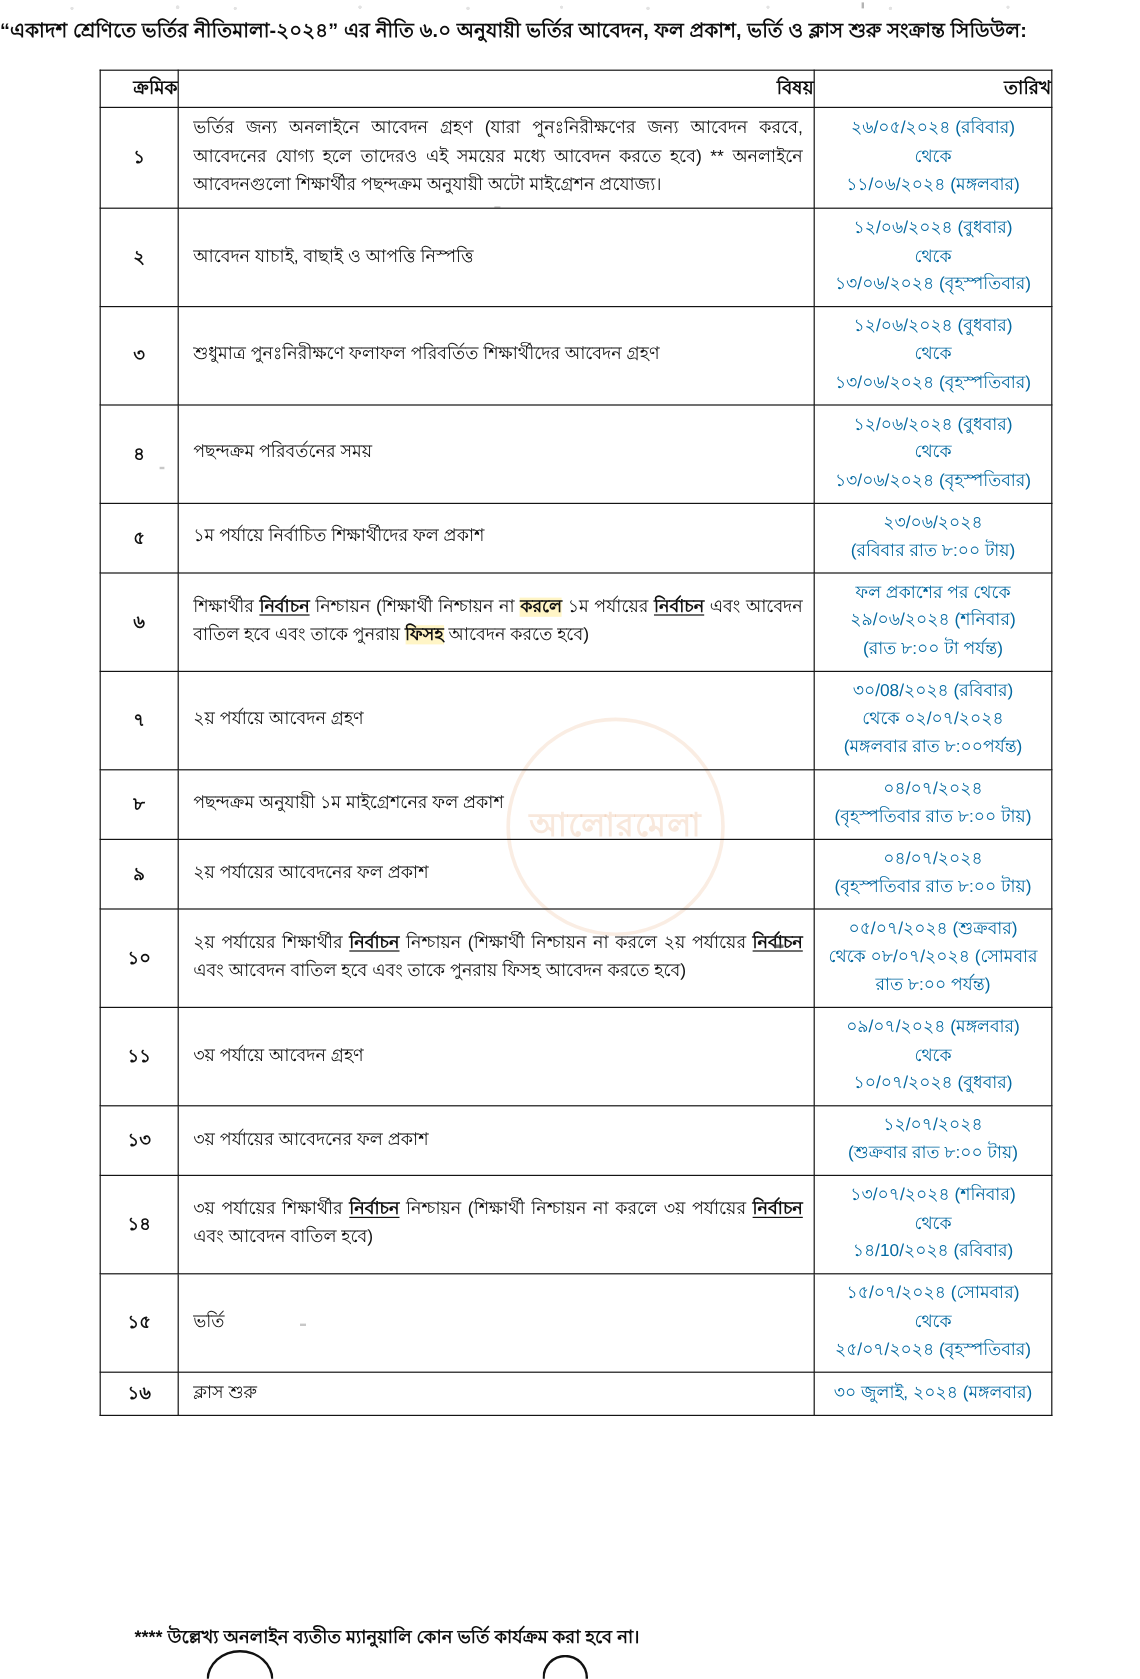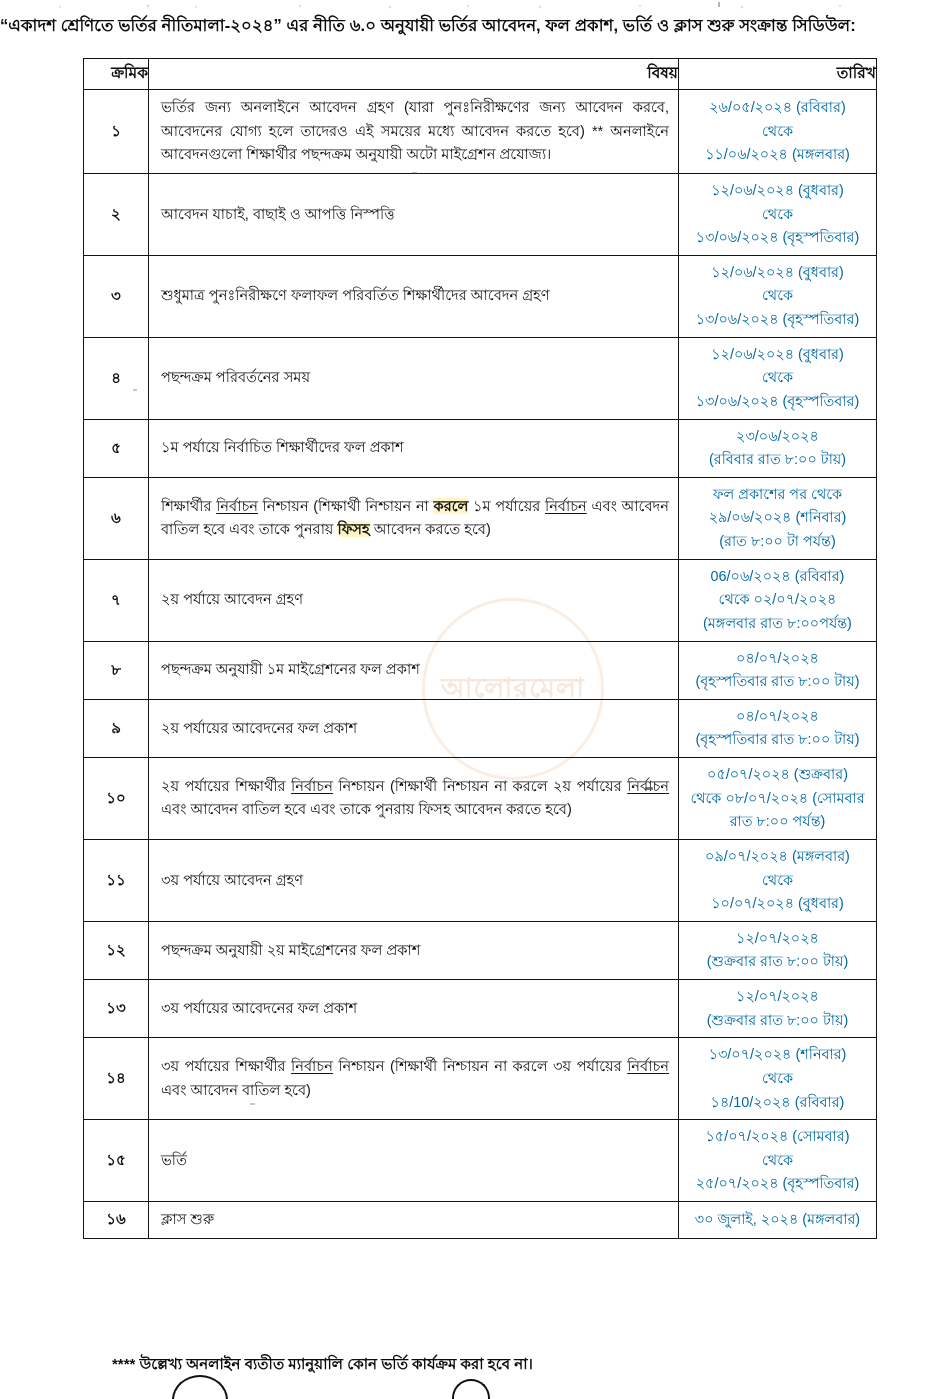--- a/index.html
+++ b/index.html
@@ -141,21 +141,21 @@
     font-family: "Liberation Sans", "DejaVu Sans", sans-serif;
     font-size: 14.4px;
     line-height: 1.64;
     white-space: nowrap;
     color: #0369a1;
     overflow: visible;
   }
 
   
   .emph {
-    font-weight: 400;
+    font-weight: 700;
     text-decoration: underline;
     text-underline-offset: 2px;
   }
   .hl {
     background: rgba(255, 230, 120, 0.42);
     font-weight: bold;
   }
 
   
   tr.notice-row td {
@@ -293,21 +293,21 @@
         <td class="cell-date">
           <div>ফল প্রকাশের পর থেকে</div>
           <div>২৯/০৬/২০২৪ (শনিবার)</div>
           <div>(রাত ৮:০০ টা পর্যন্ত)</div>
         </td>
       </tr>
       <tr>
         <td class="cell-serial">৭</td>
         <td class="cell-subject single"><span>২য় পর্যায়ে আবেদন গ্রহণ</span></td>
         <td class="cell-date">
-          <div>06/০৬/২০২৪ (রবিবার)</div>
+          <div>৩০/08/২০২৪ (রবিবার)</div>
           <div>থেকে ০২/০৭/২০২৪</div>
           <div>(মঙ্গলবার রাত ৮:০০পর্যন্ত)</div>
         </td>
       </tr>
       <tr>
         <td class="cell-serial">৮</td>
         <td class="cell-subject single"><span>পছন্দক্রম অনুযায়ী ১ম মাইগ্রেশনের ফল প্রকাশ</span></td>
         <td class="cell-date">
           <div>০৪/০৭/২০২৪</div>
           <div>(বৃহস্পতিবার রাত ৮:০০ টায়)</div>
@@ -330,28 +330,20 @@
           <div>রাত  ৮:০০ পর্যন্ত)</div>
         </td>
       </tr>
       <tr>
         <td class="cell-serial">১১</td>
         <td class="cell-subject single"><span>৩য় পর্যায়ে আবেদন গ্রহণ</span></td>
         <td class="cell-date">
           <div>০৯/০৭/২০২৪ (মঙ্গলবার)</div>
           <div>থেকে</div>
           <div>১০/০৭/২০২৪ (বুধবার)</div>
-        </td>
-      </tr>
-      <tr>
-        <td class="cell-serial">১২</td>
-        <td class="cell-subject single"><span>পছন্দক্রম অনুযায়ী ২য় মাইগ্রেশনের ফল প্রকাশ</span></td>
-        <td class="cell-date">
-          <div>১২/০৭/২০২৪</div>
-          <div>(শুক্রবার রাত ৮:০০ টায়)</div>
         </td>
       </tr>
       <tr>
         <td class="cell-serial">১৩</td>
         <td class="cell-subject single"><span>৩য় পর্যায়ের আবেদনের ফল প্রকাশ</span></td>
         <td class="cell-date">
           <div>১২/০৭/২০২৪</div>
           <div>(শুক্রবার রাত ৮:০০ টায়)</div>
         </td>
       </tr>

